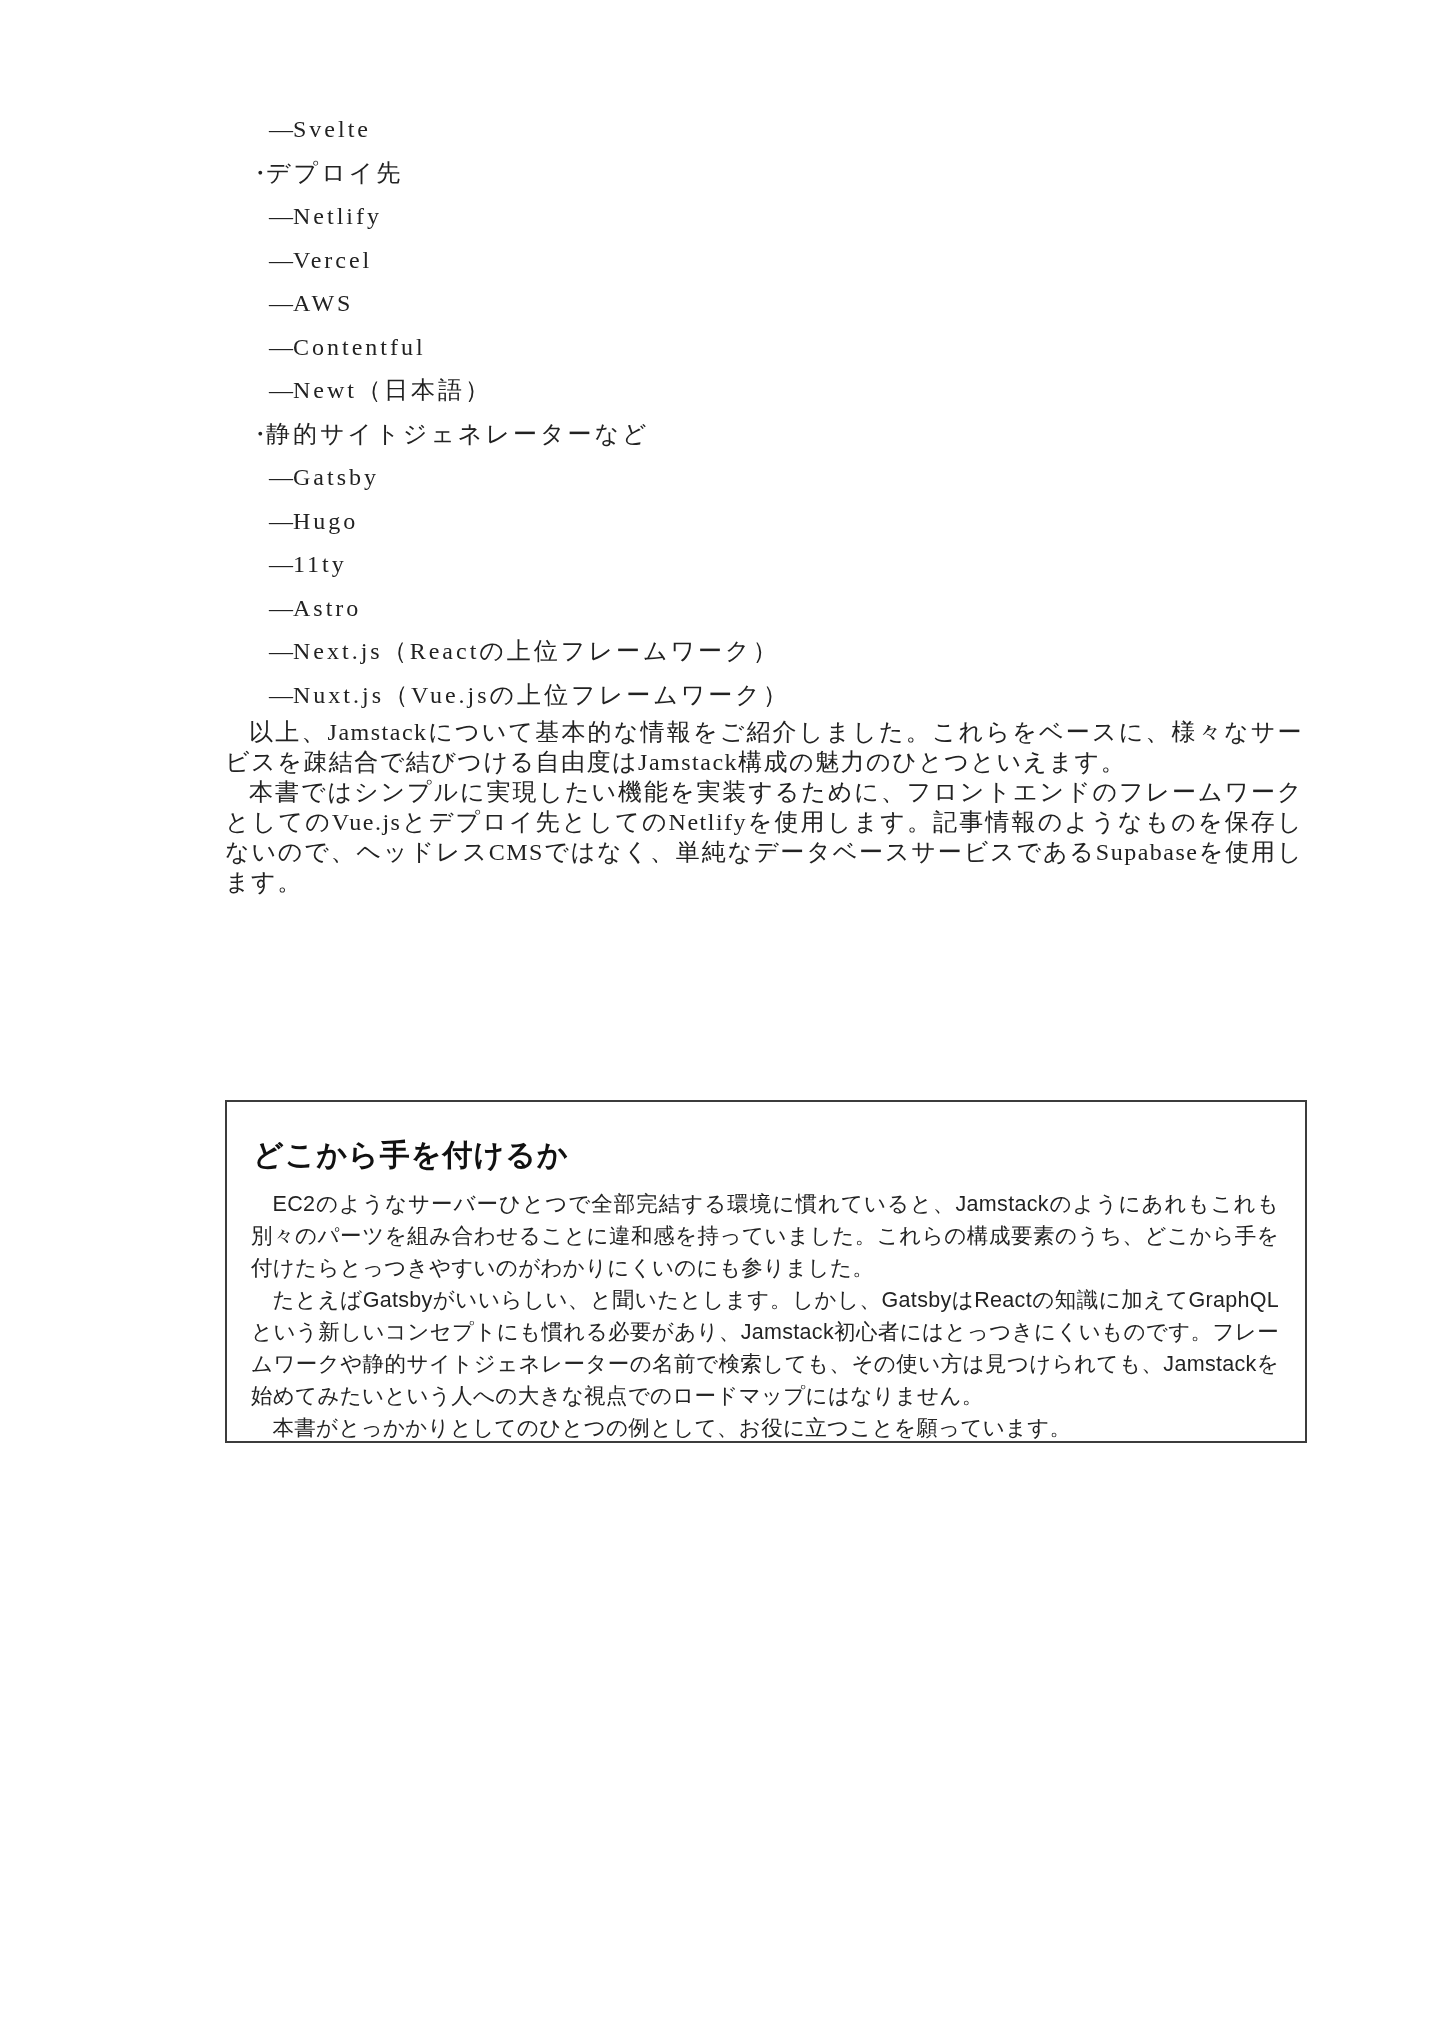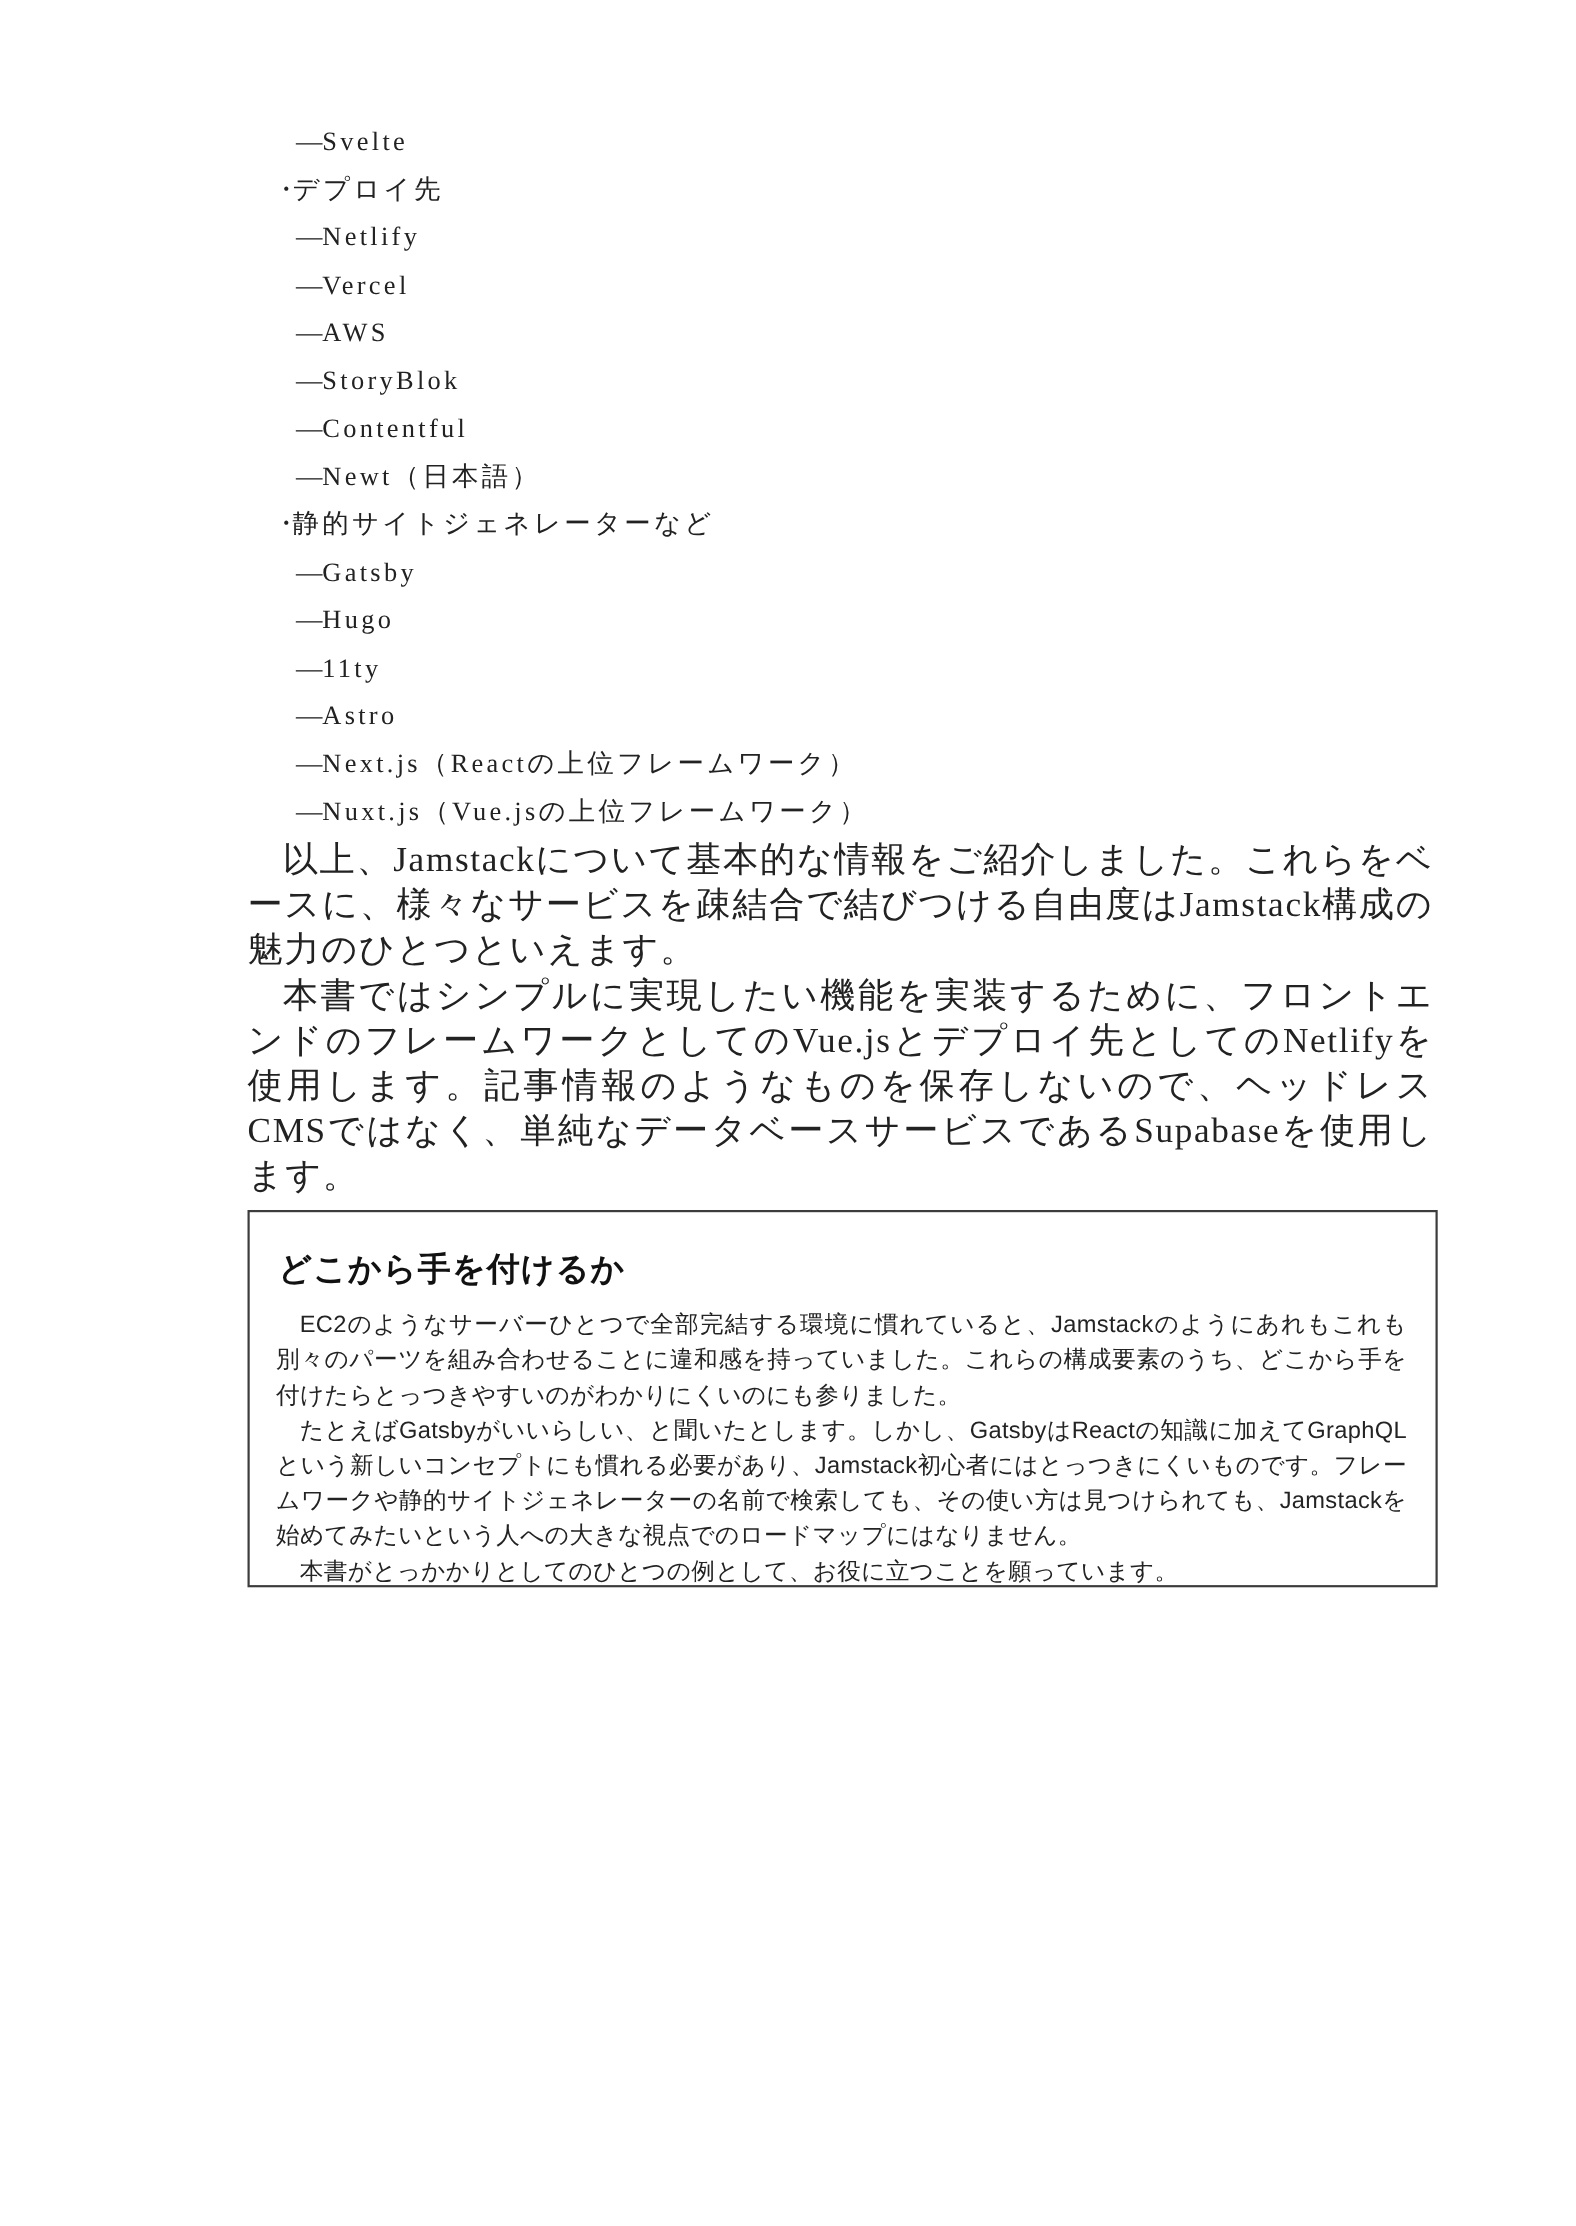--- a/index.html
+++ b/index.html
@@ -31,22 +31,22 @@
   .li { white-space: nowrap; }
   .li.top { padding-left: 23px; }
   .li.sub { padding-left: 44px; }
   .pfx { letter-spacing: 0; }
   .pfx.bullet {
     display: inline-block;
     width: 18px;
     overflow: visible;
   }
   .body-paragraphs {
-    font-size: 32px;
-    line-height: 41px;
+    font-size: 24px;
+    line-height: 30px;
     letter-spacing: 1.5px;
     text-align: justify;
   }
   .body-paragraphs p {
     margin: 0;
     text-indent: 1em;
   }
   
   .column-box {
     position: absolute;
@@ -105,21 +105,20 @@
 <div class="page">
 
   <div class="content">
 
     <div class="tech-list">
       <div class="li sub"><span class="pfx dash">―</span><span>Svelte</span></div>
       <div class="li top"><span class="pfx bullet">・</span><span>デプロイ先</span></div>
       <div class="li sub"><span class="pfx dash">―</span><span>Netlify</span></div>
       <div class="li sub"><span class="pfx dash">―</span><span>Vercel</span></div>
       <div class="li sub"><span class="pfx dash">―</span><span>AWS</span></div>
-      <div class="li sub"><span class="pfx dash">―</span><span>StoryBlok</span></div>
       <div class="li sub"><span class="pfx dash">―</span><span>Contentful</span></div>
       <div class="li sub"><span class="pfx dash">―</span><span>Newt（日本語）</span></div>
       <div class="li top"><span class="pfx bullet">・</span><span>静的サイトジェネレーターなど</span></div>
       <div class="li sub"><span class="pfx dash">―</span><span>Gatsby</span></div>
       <div class="li sub"><span class="pfx dash">―</span><span>Hugo</span></div>
       <div class="li sub"><span class="pfx dash">―</span><span>11ty</span></div>
       <div class="li sub"><span class="pfx dash">―</span><span>Astro</span></div>
       <div class="li sub"><span class="pfx dash">―</span><span>Next.js（Reactの上位フレームワーク）</span></div>
       <div class="li sub"><span class="pfx dash">―</span><span>Nuxt.js（Vue.jsの上位フレームワーク）</span></div>
     </div>

